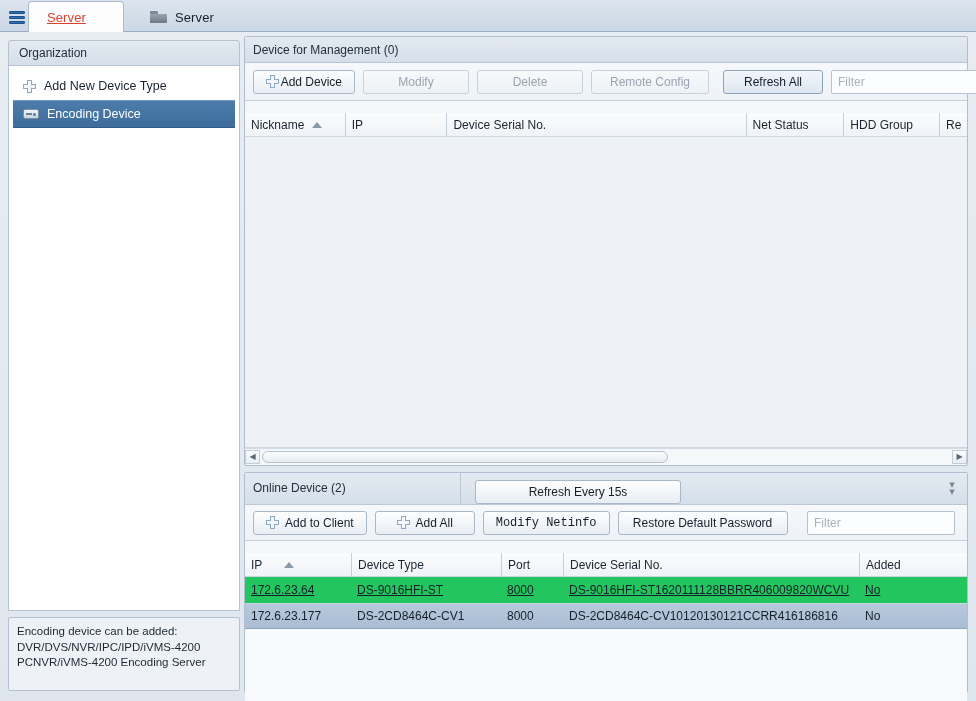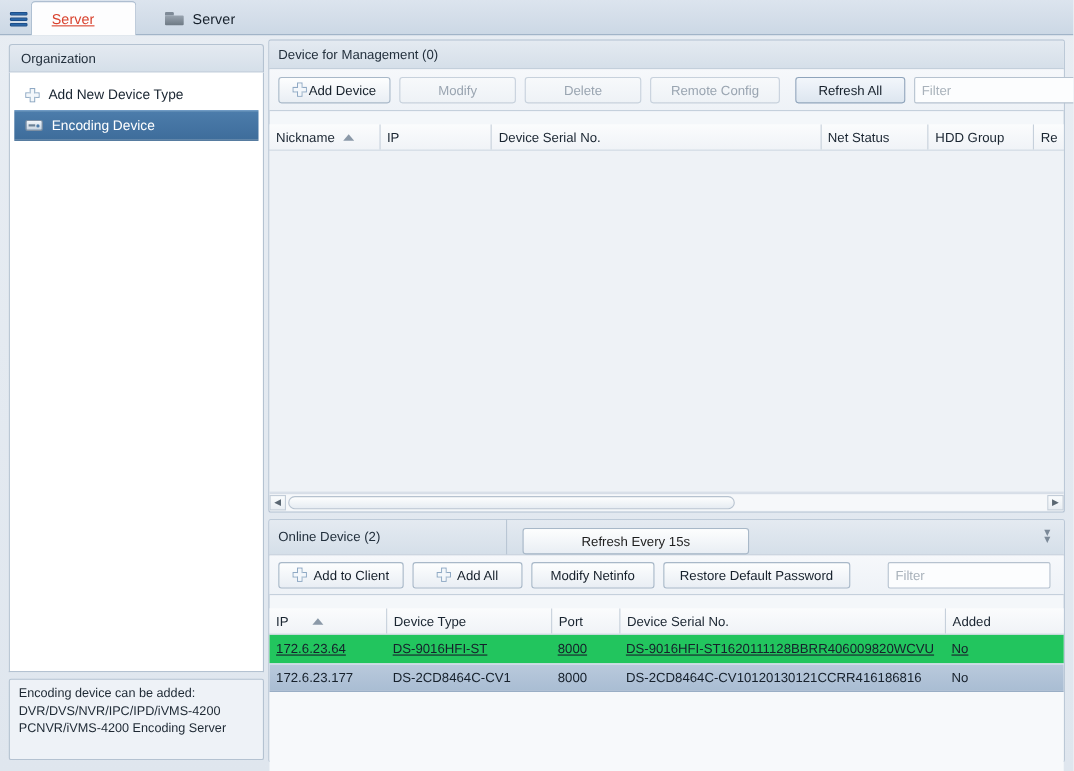--- a/index.html
+++ b/index.html
@@ -453,21 +453,21 @@
         </div>
         <div class="btn" style="min-width:100px;">
           <span class="plus-icon">
               <i class="h"></i>
               <i class="v"></i>
               <i class="m"></i>
               <i class="m2"></i>
             </span>
           <span>Add All</span>
         </div>
-        <div class="btn" style="min-width:112px;">
+        <div class="btn" style="min-width:112px;font-family:Liberation Mono, monospace;">
           <span>Modify Netinfo</span>
         </div>
         <div class="btn" style="min-width:170px;">
           <span>Restore Default Password</span>
         </div>
         <div class="spacer"></div>
         <input class="filter-input" style="width: 148px; margin-right: 4px;" type="text" placeholder="Filter">
       </div>
 
       <div class="tbl-header">

